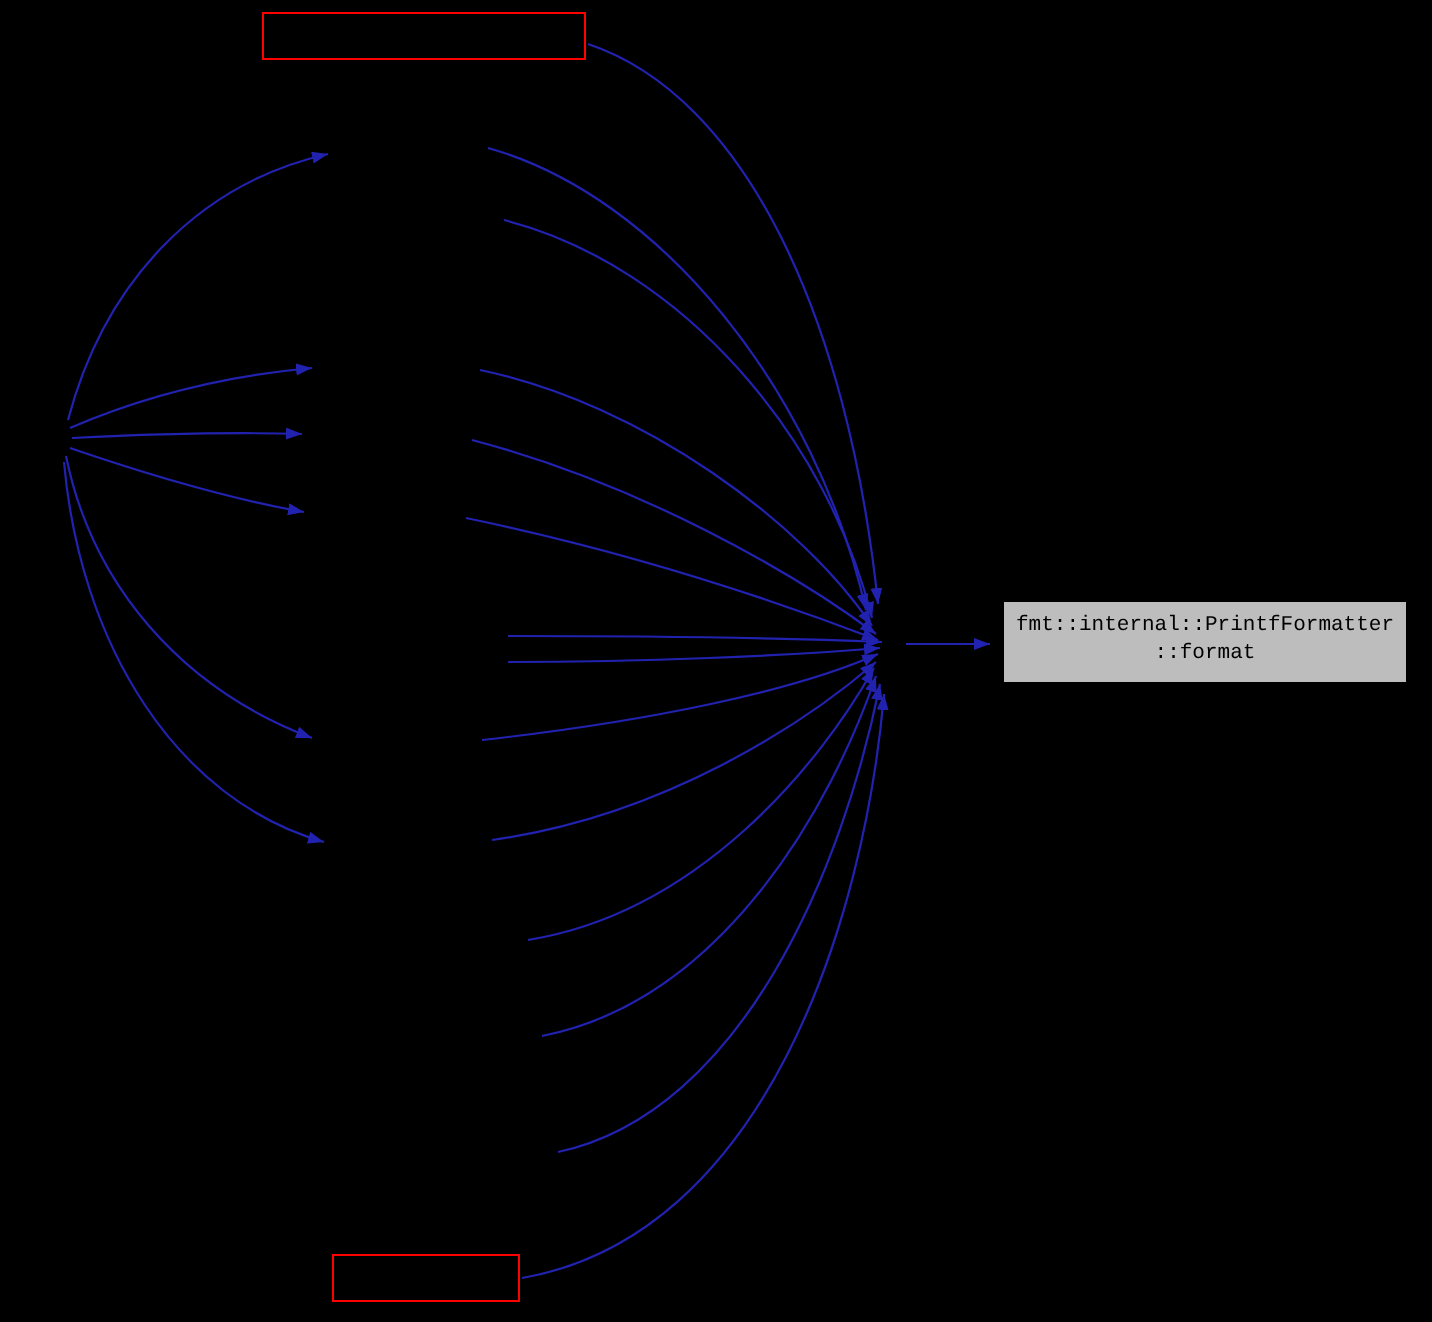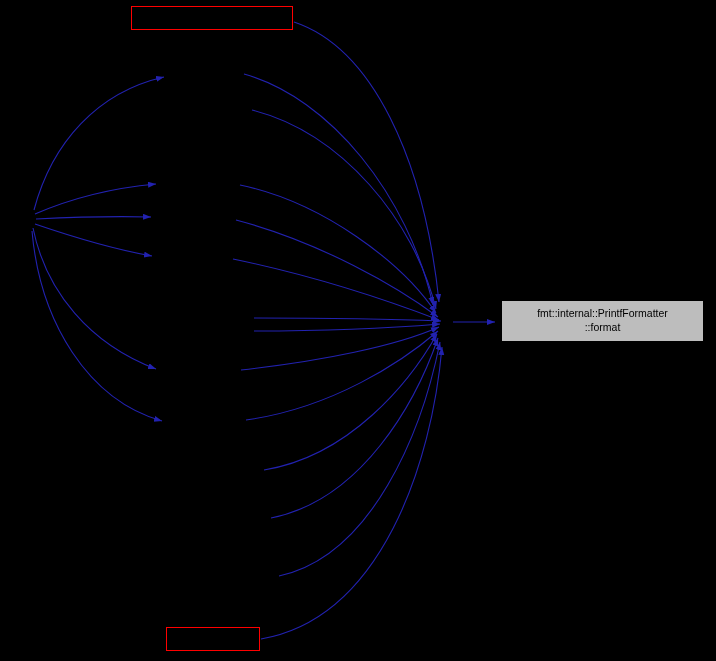--- a/index.html
+++ b/index.html
@@ -55,21 +55,21 @@
     color: var(--target-text);
     display: flex;
     flex-direction: column;
     align-items: center;
     justify-content: center;
     font-size: 10.5px;
     line-height: 1.3;
     text-align: center;
     box-sizing: border-box;
   }
-  .target-node span { display: block; white-space: nowrap; }
+  .target-node span { display: block; white-space: nowrap; font-family: Liberation Mono, monospace; }
 </style>
 </head>
 <body>
 
 <div class="canvas">
 
   <svg class="edges" viewBox="0 0 716 661" xmlns="http://www.w3.org/2000/svg">
     <defs>
       <marker id="arrowhead" markerWidth="9" markerHeight="7" refX="8" refY="3" orient="auto" markerUnits="userSpaceOnUse">
         <path d="M0,0 L8,3 L0,6 z"></path>

